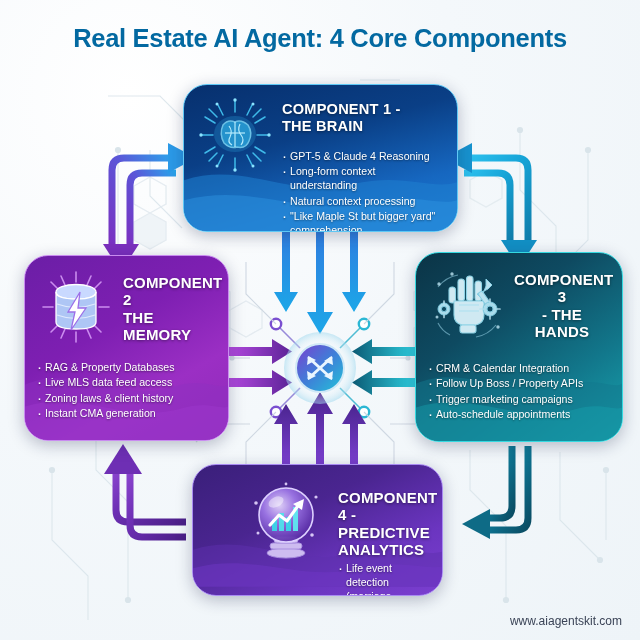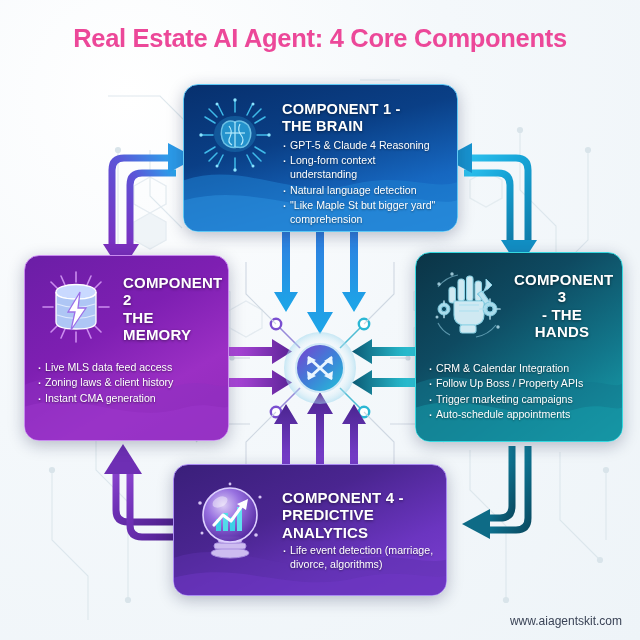--- a/index.html
+++ b/index.html
@@ -13,31 +13,31 @@
   #stage { position:absolute; inset:0; width:640px; height:640px; }
 
   
   .bg-svg { position:absolute; inset:0; width:640px; height:640px; z-index:0; }
 
   
   .title {
     position:absolute; top:24px; left:0; width:640px;
     text-align:center;
     font-size:25.5px; font-weight:bold; letter-spacing:-0.3px;
-    color:#ec4899;
+    color:#0369a1;
     z-index:9;
   }
 
   
   .arrows { position:absolute; inset:0; width:640px; height:640px; z-index:2; }
 
   
   .card {
     position:absolute;
-    border-radius:15px;
+    border-radius:24px;
     overflow:hidden;
     z-index:4;
     color:#fff;
     box-shadow:0 4px 16px rgba(20,30,70,.28);
   }
   .card .sheen {
     position:absolute; inset:0;
     pointer-events:none;
   }
   .card .inner {
@@ -50,21 +50,21 @@
     flex:0 0 auto; width:78px; height:78px;
     position:relative;
   }
   .c-title {
     font-size:15px; font-weight:bold; line-height:1.16;
     letter-spacing:.2px;
     text-shadow:0 1px 3px rgba(0,0,0,.45);
     padding-top:6px;
     white-space:pre-line;
   }
-  ul.bullets { list-style:none; margin-top:3px; }
+  ul.bullets { list-style:none; margin-top:14px; }
   ul.bullets li {
     font-size:10.6px; line-height:1.35; margin-bottom:1px;
     text-shadow:0 1px 2px rgba(0,0,0,.45);
     padding-left:8px; position:relative;
   }
   ul.bullets li:before {
     content:"\00B7"; position:absolute; left:0; top:-1px;
     font-size:15px; line-height:1.1;
   }
 
@@ -79,23 +79,23 @@
            border:1.5px solid #c98bf0;
            background:linear-gradient(150deg,#6b1ea6 0%,#7e1fb2 40%,#9b2fc4 70%,#8f2ab9 100%); }
   #card2 ul.bullets { margin-top:14px; }
 
   #card3 { left:415px; top:252px; width:208px; height:190px;
            border:1.5px solid #35d9e0;
            background:linear-gradient(145deg,#0b3446 0%,#0e4a61 35%,#12788c 70%,#18a5b0 100%); }
   #card3 ul.bullets { margin-top:18px; }
   #card3 .c-title{ text-align:center; }
 
-  #card4 { left:173px; top:464px; width:274px; height:132px;
+  #card4 { left:192px; top:464px; width:251px; height:132px;
            border:1.5px solid #a98bf2;
-           background:linear-gradient(155deg,#3a1f7a 0%,#4a2590 38%,#6b35c0 72%,#7b3fd0 100%); }
+           background:linear-gradient(155deg,#3a1f7a 0%,#4a2590 38%,#6b35c0 72%,#7b3fd0 100%);padding-left:37px; }
   #card4 .badge-icon { width:88px; height:88px; }
   #card4 .head { align-items:flex-start; }
   #card4 .c-title { padding-top:10px; }
   #card4 .text-col { padding-top:2px; }
   #card4 ul.bullets { margin-top:2px; }
 
   .text-col { flex:1 1 auto; min-width:0; }
 
   
   .footer {
@@ -353,21 +353,21 @@
               <path d="M29 38 L49 38"></path>
             </g>
           </svg>
         </div>
         <div class="text-col">
           <div class="c-title">COMPONENT 1 -
 THE BRAIN</div>
           <ul class="bullets">
             <li>GPT-5 &amp; Claude 4 Reasoning</li>
             <li>Long-form context understanding</li>
-            <li>Natural language detection</li>
+            <li>Natural context processing</li>
             <li>"Like Maple St but bigger yard" comprehension</li>
           </ul>
         </div>
       </div>
     </div>
   </div>
 
   <div class="card" id="card2">
     <svg class="sheen" viewBox="0 0 205 186" preserveAspectRatio="none">
       <path d="M0 130 C50 108 95 150 150 132 C180 122 196 136 205 130 L205 186 L0 186 Z" fill="#8e30c0" opacity=".45"></path>
@@ -401,20 +401,21 @@
             </g>
             <path d="M43 24 L31 44 L38 44 L34 62 L49 40 L41 40 Z" fill="#ffffff" stroke="#9c6fe8" stroke-width="1.3"></path>
           </svg>
         </div>
         <div class="text-col">
           <div class="c-title">COMPONENT 2
 THE MEMORY</div>
         </div>
       </div>
       <ul class="bullets">
+        <li>RAG &amp; Property Databases</li>
         <li>Live MLS data feed access</li>
         <li>Zoning laws &amp; client history</li>
         <li>Instant CMA generation</li>
       </ul>
     </div>
   </div>
 
   <div class="card" id="card3">
     <svg class="sheen" viewBox="0 0 208 190" preserveAspectRatio="none">
       <path d="M0 132 C52 110 96 152 152 134 C182 124 198 138 208 132 L208 190 L0 190 Z" fill="#11788d" opacity=".5"></path>

